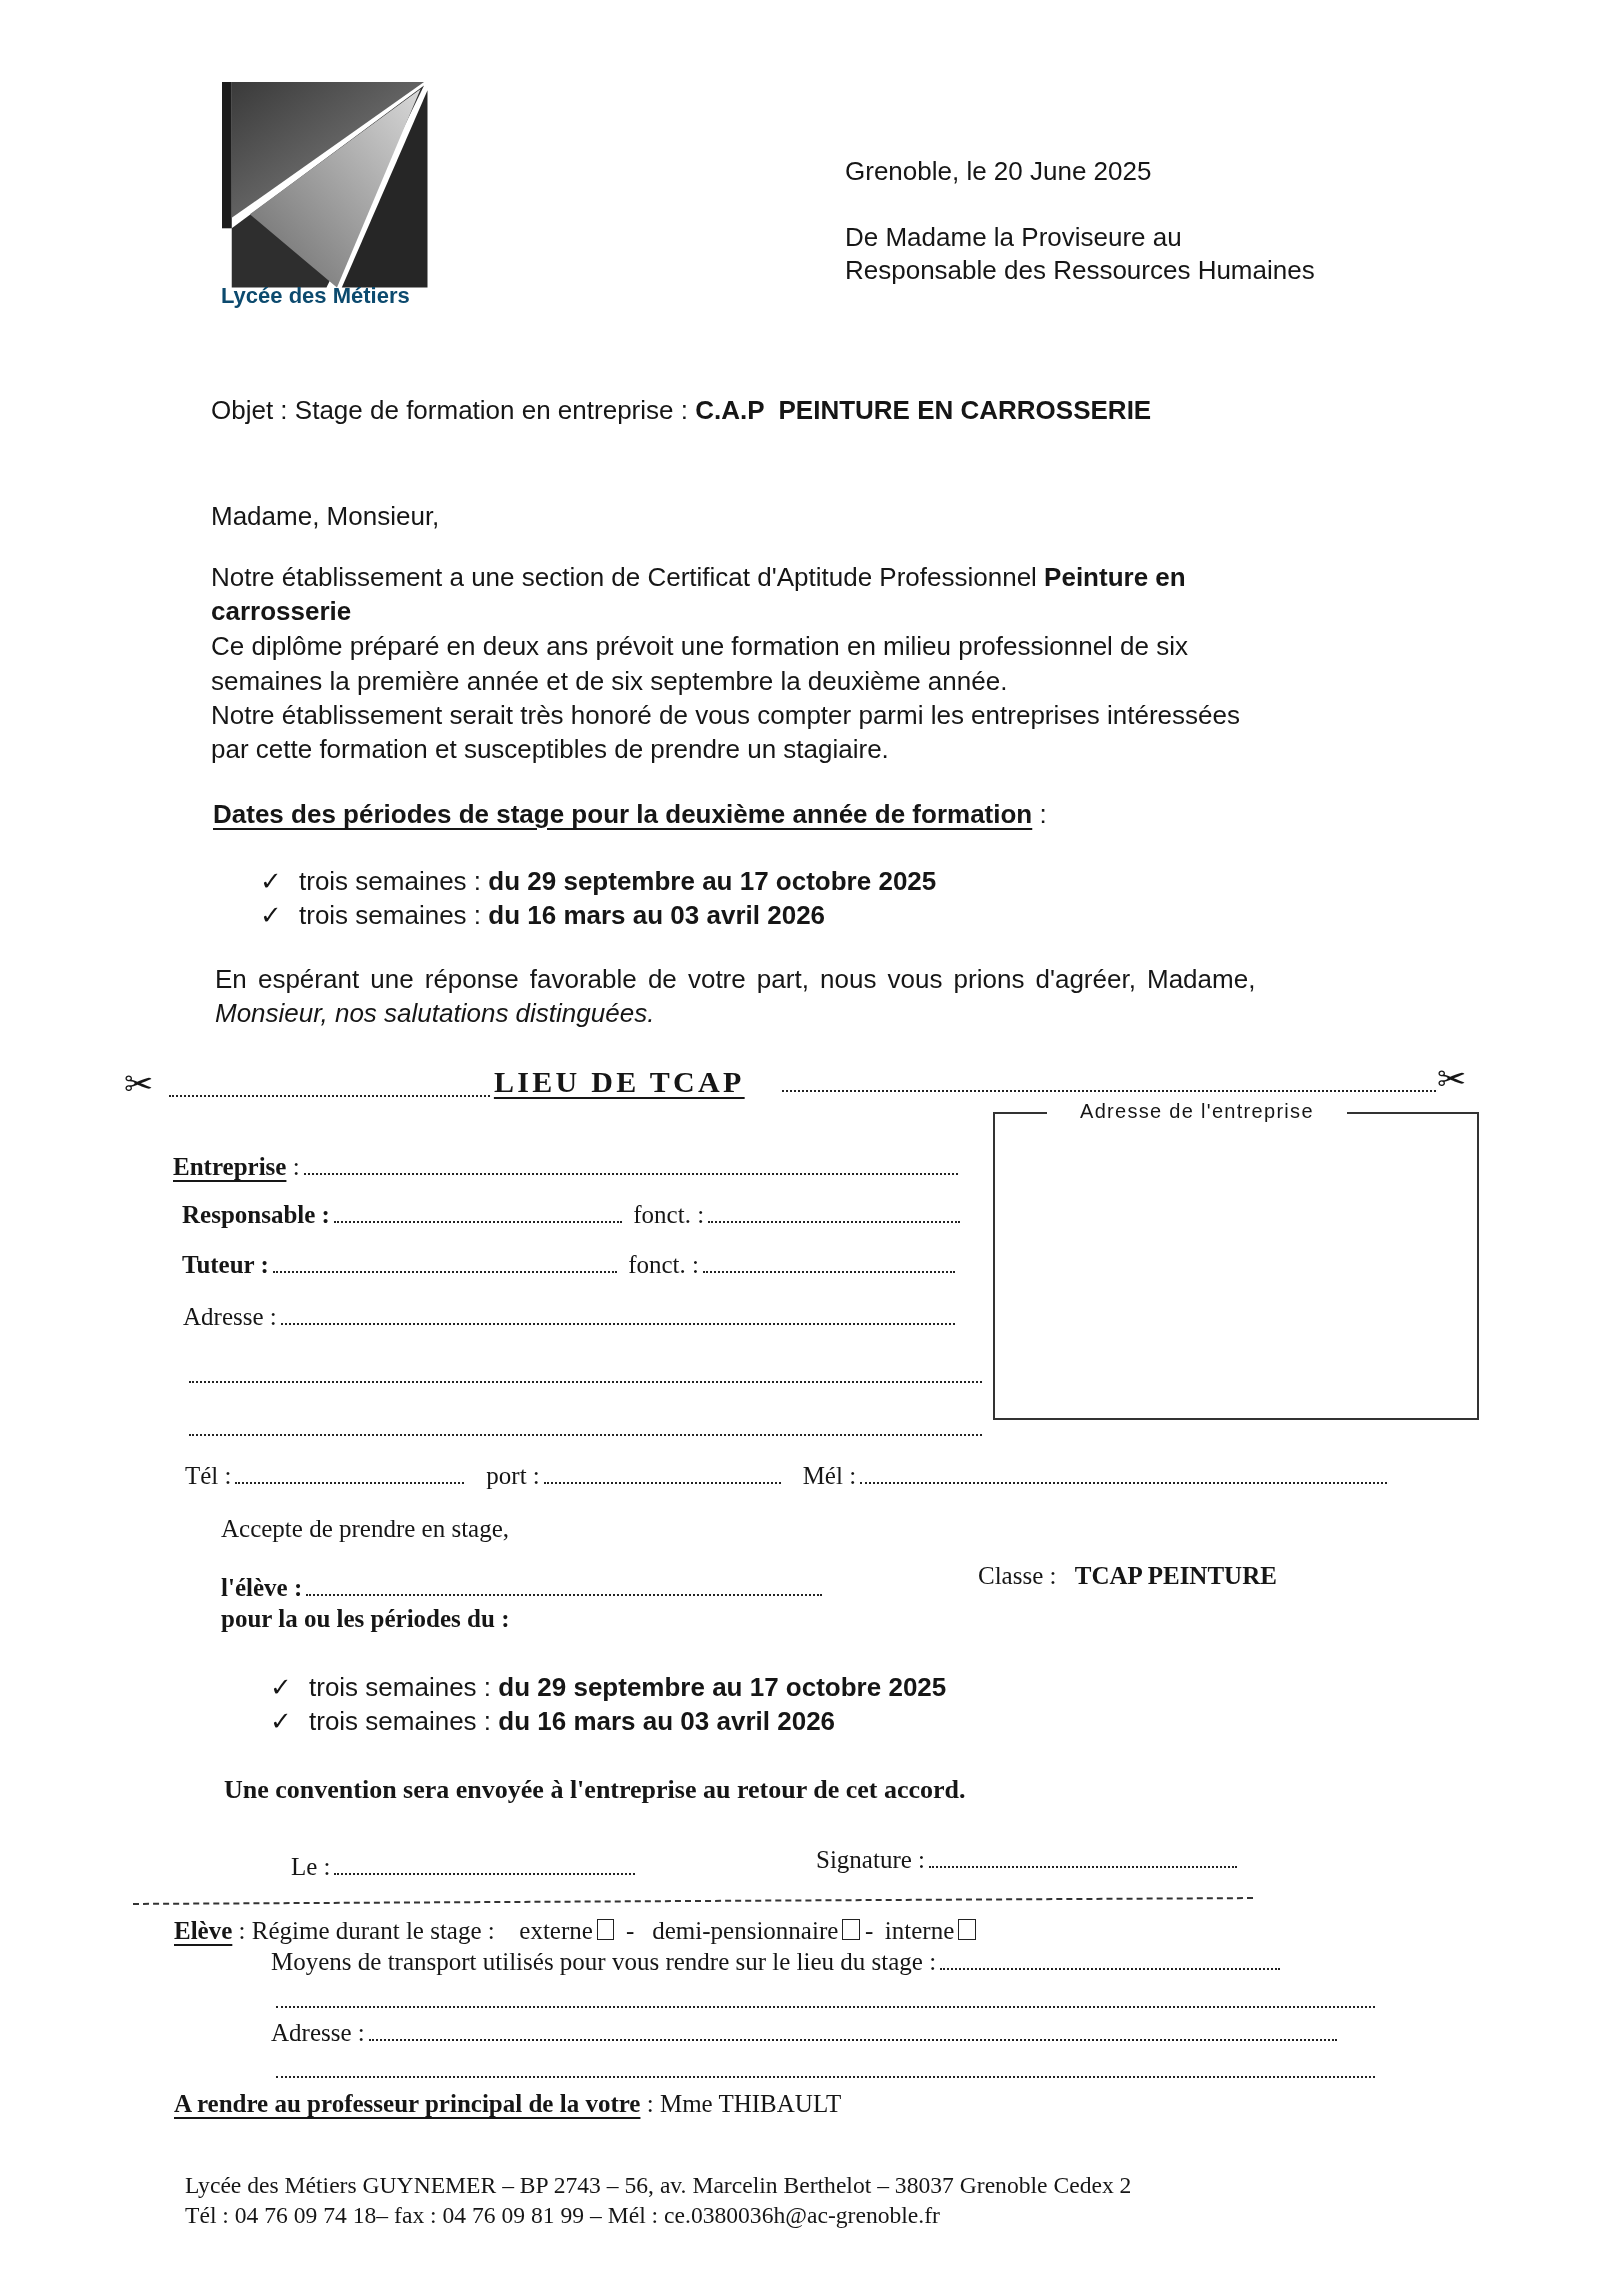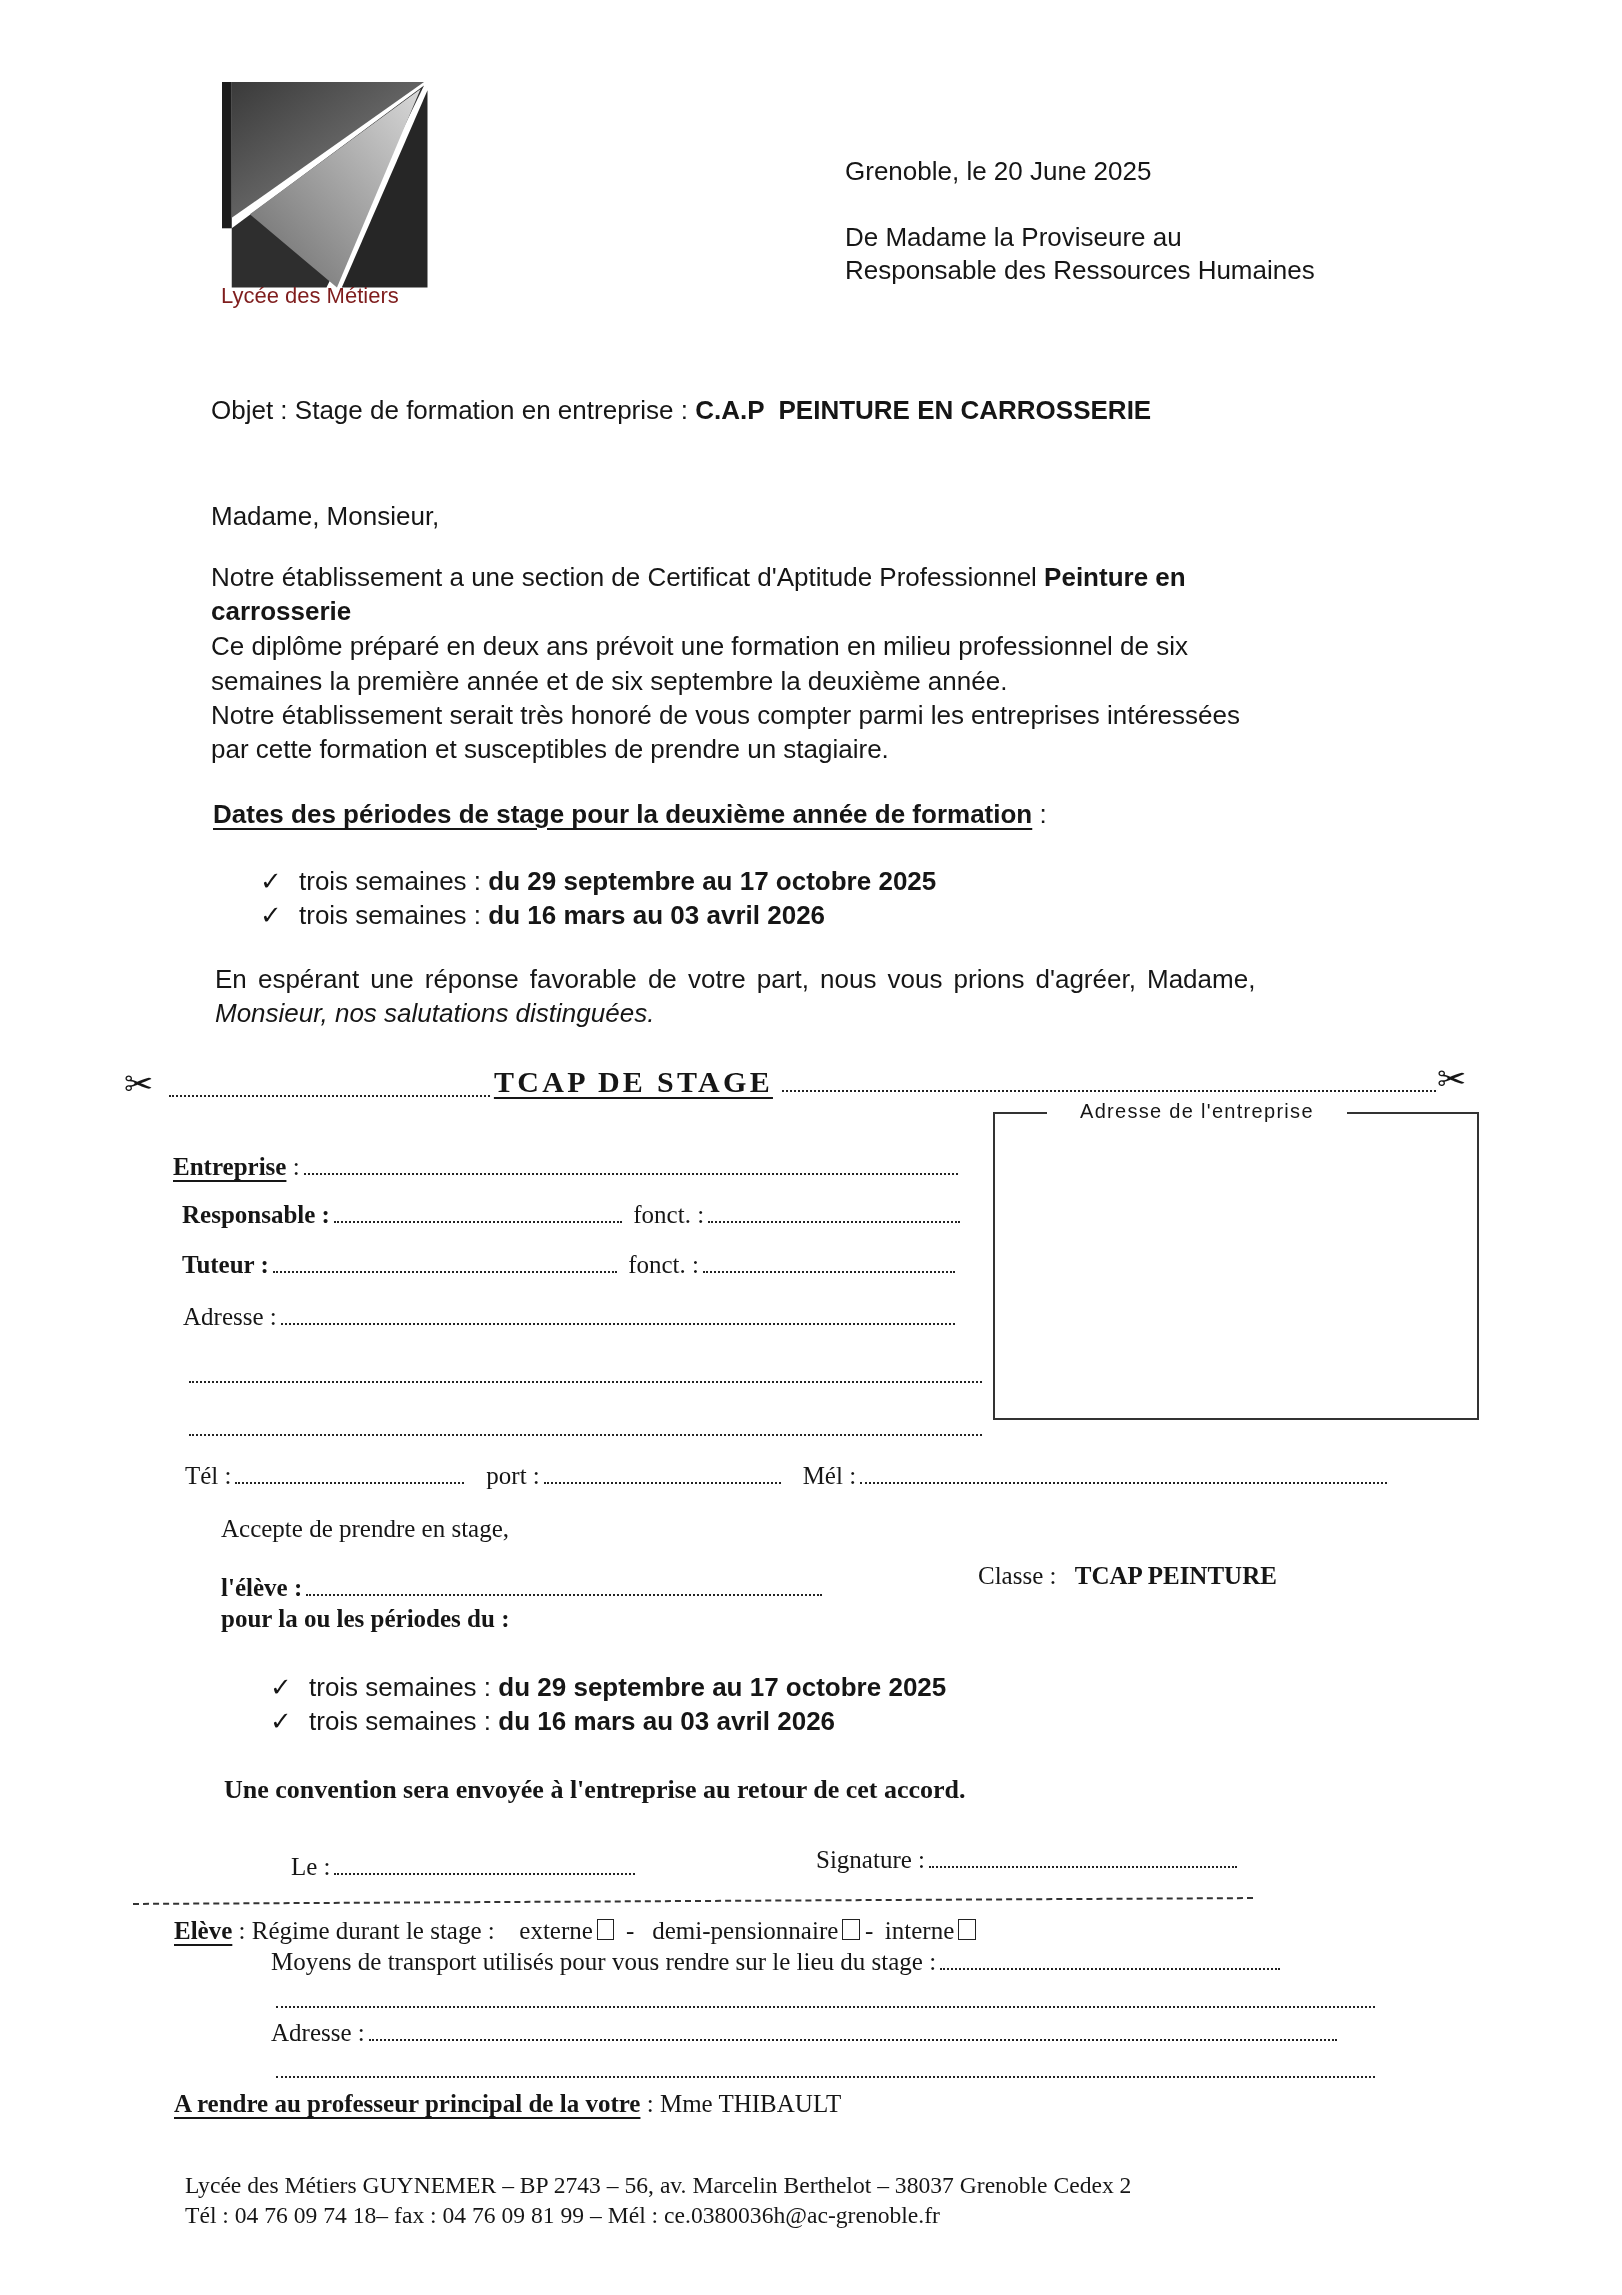--- a/index.html
+++ b/index.html
@@ -30,21 +30,21 @@
           <stop offset="1" stop-color="#6a6a6a"></stop>
         </linearGradient>
     </defs>
     <rect x="0" y="0" width="14" height="210" fill="#1c1c1c"></rect>
     <polygon points="14,0 290,0 14,195" fill="url(#g1)"></polygon>
     <polygon points="14,210 290,5 150,295 14,295" fill="#2e2e2e"></polygon>
     <polygon points="40,190 285,10 165,295" fill="url(#g2)"></polygon>
     <polygon points="295,12 295,295 172,295" fill="#262626"></polygon>
     <rect x="150" y="300" width="150" height="12" fill="#1c1c1c"></rect>
   </svg>
-  <div class="abs sans" style="left:84px; top:204px; font-size:22px; color:#7f1d1d;">Lycée des Métiers</div>
+  <div class="abs sans" style="left:84px; top:204px; font-size:22px; color:#0c4a6e;font-weight:bold;">Lycée des Métiers</div>
 </div>
 
 <div class="abs sans sz-letter" style="left:845px; top:154px;">Grenoble, le 20 June 2025</div>
 <div class="abs sans sz-letter" style="left:845px; top:220px;">De Madame la Proviseure au</div>
 <div class="abs sans sz-letter" style="left:845px; top:253px;">Responsable des Ressources Humaines</div>
 
 <div class="abs sans sz-letter" style="left:211px; top:393px; white-space:nowrap;">
   <span>Objet : Stage de formation en entreprise : </span><span class="b" style="white-space:pre;">C.A.P  PEINTURE EN CARROSSERIE</span>
 </div>
 
@@ -68,21 +68,21 @@
 <div class="abs sans sz-letter" style="left:260px; top:898px; white-space:nowrap;">
   <span class="check">✓</span><span>trois semaines : </span><span class="b">du 16 mars au 03 avril 2026</span>
 </div>
 
 <div class="abs sans sz-letter" style="left:215px; top:962px; word-spacing:3.9px;">En espérant une réponse favorable de votre part, nous vous prions d'agréer, Madame,</div>
 <div class="abs sans sz-letter" style="left:215px; top:996px;font-style:italic;">Monsieur, nos salutations distinguées.</div>
 
 <div class="abs" style="left:124px; top:1065px; width:1348px; height:39px;">
   <span class="abs" style="left:0; top:-1.3px; font-size:35px; font-family:'DejaVu Sans', sans-serif;">✂</span>
   <span class="abs dots" style="left:41px; top:30px; width:448px;"></span>
-  <span class="abs serif b u" style="left:366px; top:0; font-size:30px; letter-spacing:3.3px; background:#fff; padding:0 3.9px;">TCAP DE STAGE</span>
+  <span class="abs serif b u" style="left:366px; top:0; font-size:30px; letter-spacing:3.3px; background:#fff; padding:0 3.9px;">LIEU DE TCAP</span>
   <span class="abs dots" style="left:654px; top:25px; width:654px;"></span>
   <span class="abs" style="left:1313px; top:-6.5px; font-size:35px; font-family:'DejaVu Sans', sans-serif;">✂</span>
 </div>
 
 <div class="abs" style="left:993px; top:1112px; width:482px; height:304px; border:2px solid #333;">
   <span class="abs sans" style="left:52px; top:-14.4px; padding:0 33px; background:#fff; font-size:20px; letter-spacing:1.3px;">Adresse de l'entreprise</span>
 </div>
 
 <div class="field-row" style="left:173px; top:1152px;">
   <span class="b u">Entreprise</span><span> :</span><span class="dots" style="width:654px;"></span>

